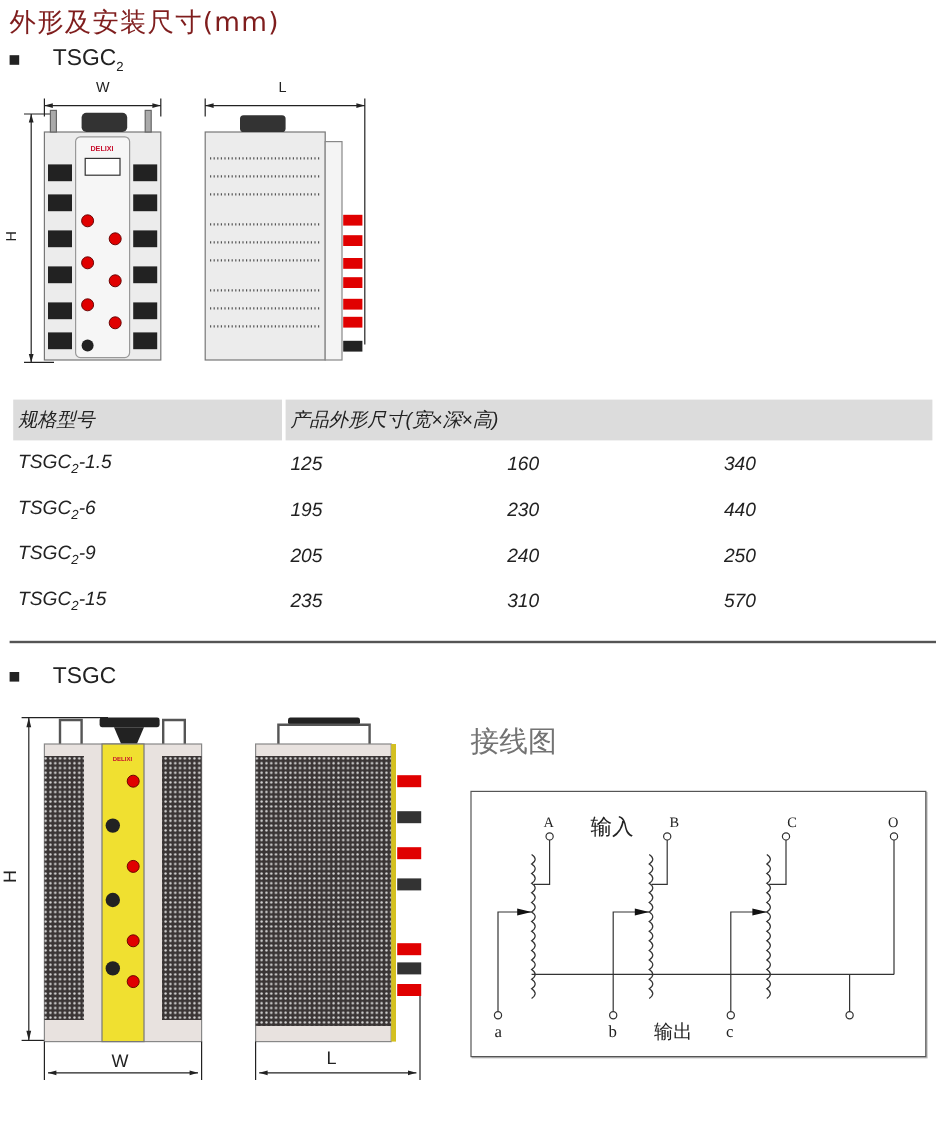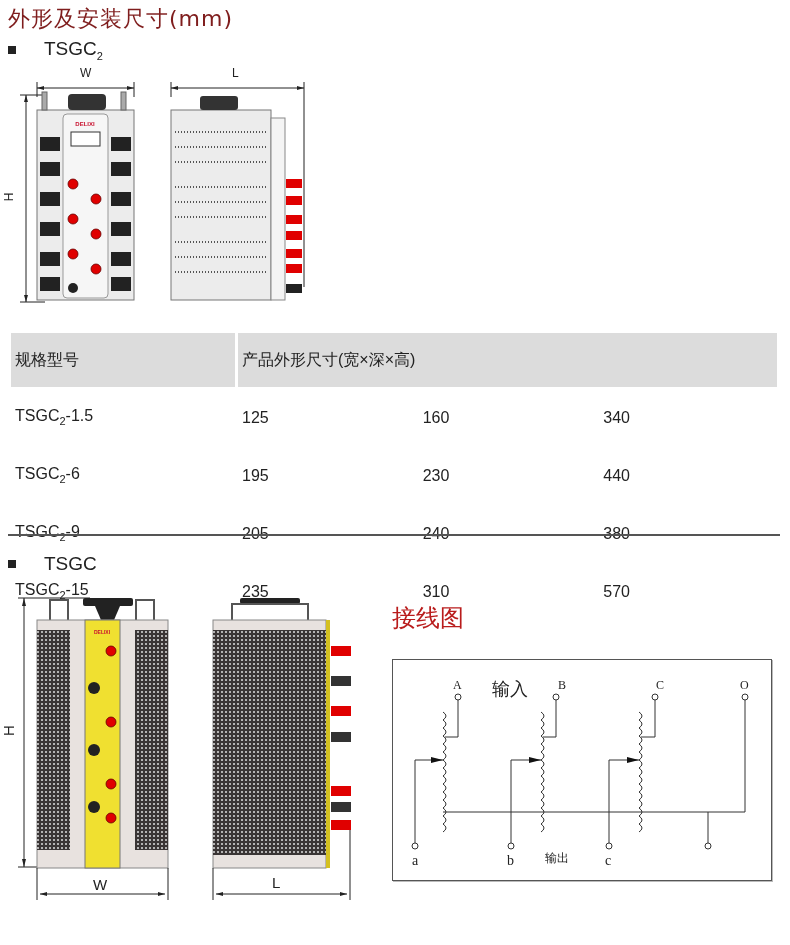--- a/index.html
+++ b/index.html
@@ -4,26 +4,26 @@
 <style>
   html,body{margin:0;padding:0;background:#fff;}
   body{width:790px;height:945px;position:relative;overflow:hidden;font-family:"Liberation Sans","DejaVu Sans",sans-serif;color:#222;}
   .abs{position:absolute;}
   .title{left:8px;top:4px;font-size:22px;color:#7f1d1d;letter-spacing:1px;font-family:"DejaVu Sans",sans-serif;}
   .bullet{font-size:19px;color:#222;display:flex;align-items:center;gap:28px;}
   .bullet .sq{width:8px;height:8px;background:#222;display:inline-block;}
   sub{font-size:11px;}
   .dim-lbl{font-size:12px;color:#222;}
   table.spec{position:absolute;left:8px;top:330px;width:772px;border-collapse:separate;border-spacing:3px 3px;font-size:16px;}
-  table.spec td{padding:16px 4px;height:22px;}
+  table.spec td{padding:6px 4px;height:22px;font-style:italic;}
   table.spec .hd{background:#dcdcdc;}
   table.spec tr.row td{height:23px;}
   .tbl-rule{left:8px;top:534px;width:772px;height:2px;background:#555;}
   .diagram-box{left:392px;top:659px;width:378px;height:220px;border:1px solid #555;box-shadow:1px 1px 0 #bbb;}
-  .wiring-title{left:392px;top:602px;font-size:24px;color:#b91c1c;font-family:Liberation Serif, serif;}
+  .wiring-title{left:392px;top:602px;font-size:24px;color:#737373;font-family:Liberation Serif, serif;}
 </style>
 </head>
 <body>
 
 <div class="abs title">外形及安装尺寸(mm)</div>
 
 <div class="abs bullet" style="left:8px;top:38px;">
   <span class="sq"></span>
   <span><span>TSGC</span><sub>2</sub></span>
 </div>
@@ -122,21 +122,21 @@
   <tr class="row">
     <td><span>TSGC</span><sub>2</sub><span>-6</span></td>
     <td>195</td>
     <td>230</td>
     <td>440</td>
   </tr>
   <tr class="row">
     <td><span>TSGC</span><sub>2</sub><span>-9</span></td>
     <td>205</td>
     <td>240</td>
-    <td>380</td>
+    <td>250</td>
   </tr>
   <tr class="row">
     <td><span>TSGC</span><sub>2</sub><span>-15</span></td>
     <td>235</td>
     <td>310</td>
     <td>570</td>
   </tr>
 </tbody>
   </table>
 <div class="abs tbl-rule"></div>
@@ -252,15 +252,15 @@
         <circle cx="315" cy="186" r="3"></circle>
     </g>
   </svg>
   <div class="abs" style="left:60px;top:18px;font-family:'Liberation Serif',serif;font-size:12px;">A</div>
   <div class="abs" style="left:99px;top:17px;font-size:18px;">输入</div>
   <div class="abs" style="left:165px;top:18px;font-family:'Liberation Serif',serif;font-size:12px;">B</div>
   <div class="abs" style="left:263px;top:18px;font-family:'Liberation Serif',serif;font-size:12px;">C</div>
   <div class="abs" style="left:347px;top:18px;font-family:'Liberation Serif',serif;font-size:12px;">O</div>
   <div class="abs" style="left:19px;top:193px;font-family:'Liberation Serif',serif;font-size:14px;">a</div>
   <div class="abs" style="left:114px;top:193px;font-family:'Liberation Serif',serif;font-size:14px;">b</div>
-  <div class="abs" style="left:152px;top:190px;font-size:12px;">输出</div>
+  <div class="abs" style="left:152px;top:190px;font-size:16px;">输出</div>
   <div class="abs" style="left:212px;top:193px;font-family:'Liberation Serif',serif;font-size:14px;">c</div>
 </div>
 
 </body></html>

